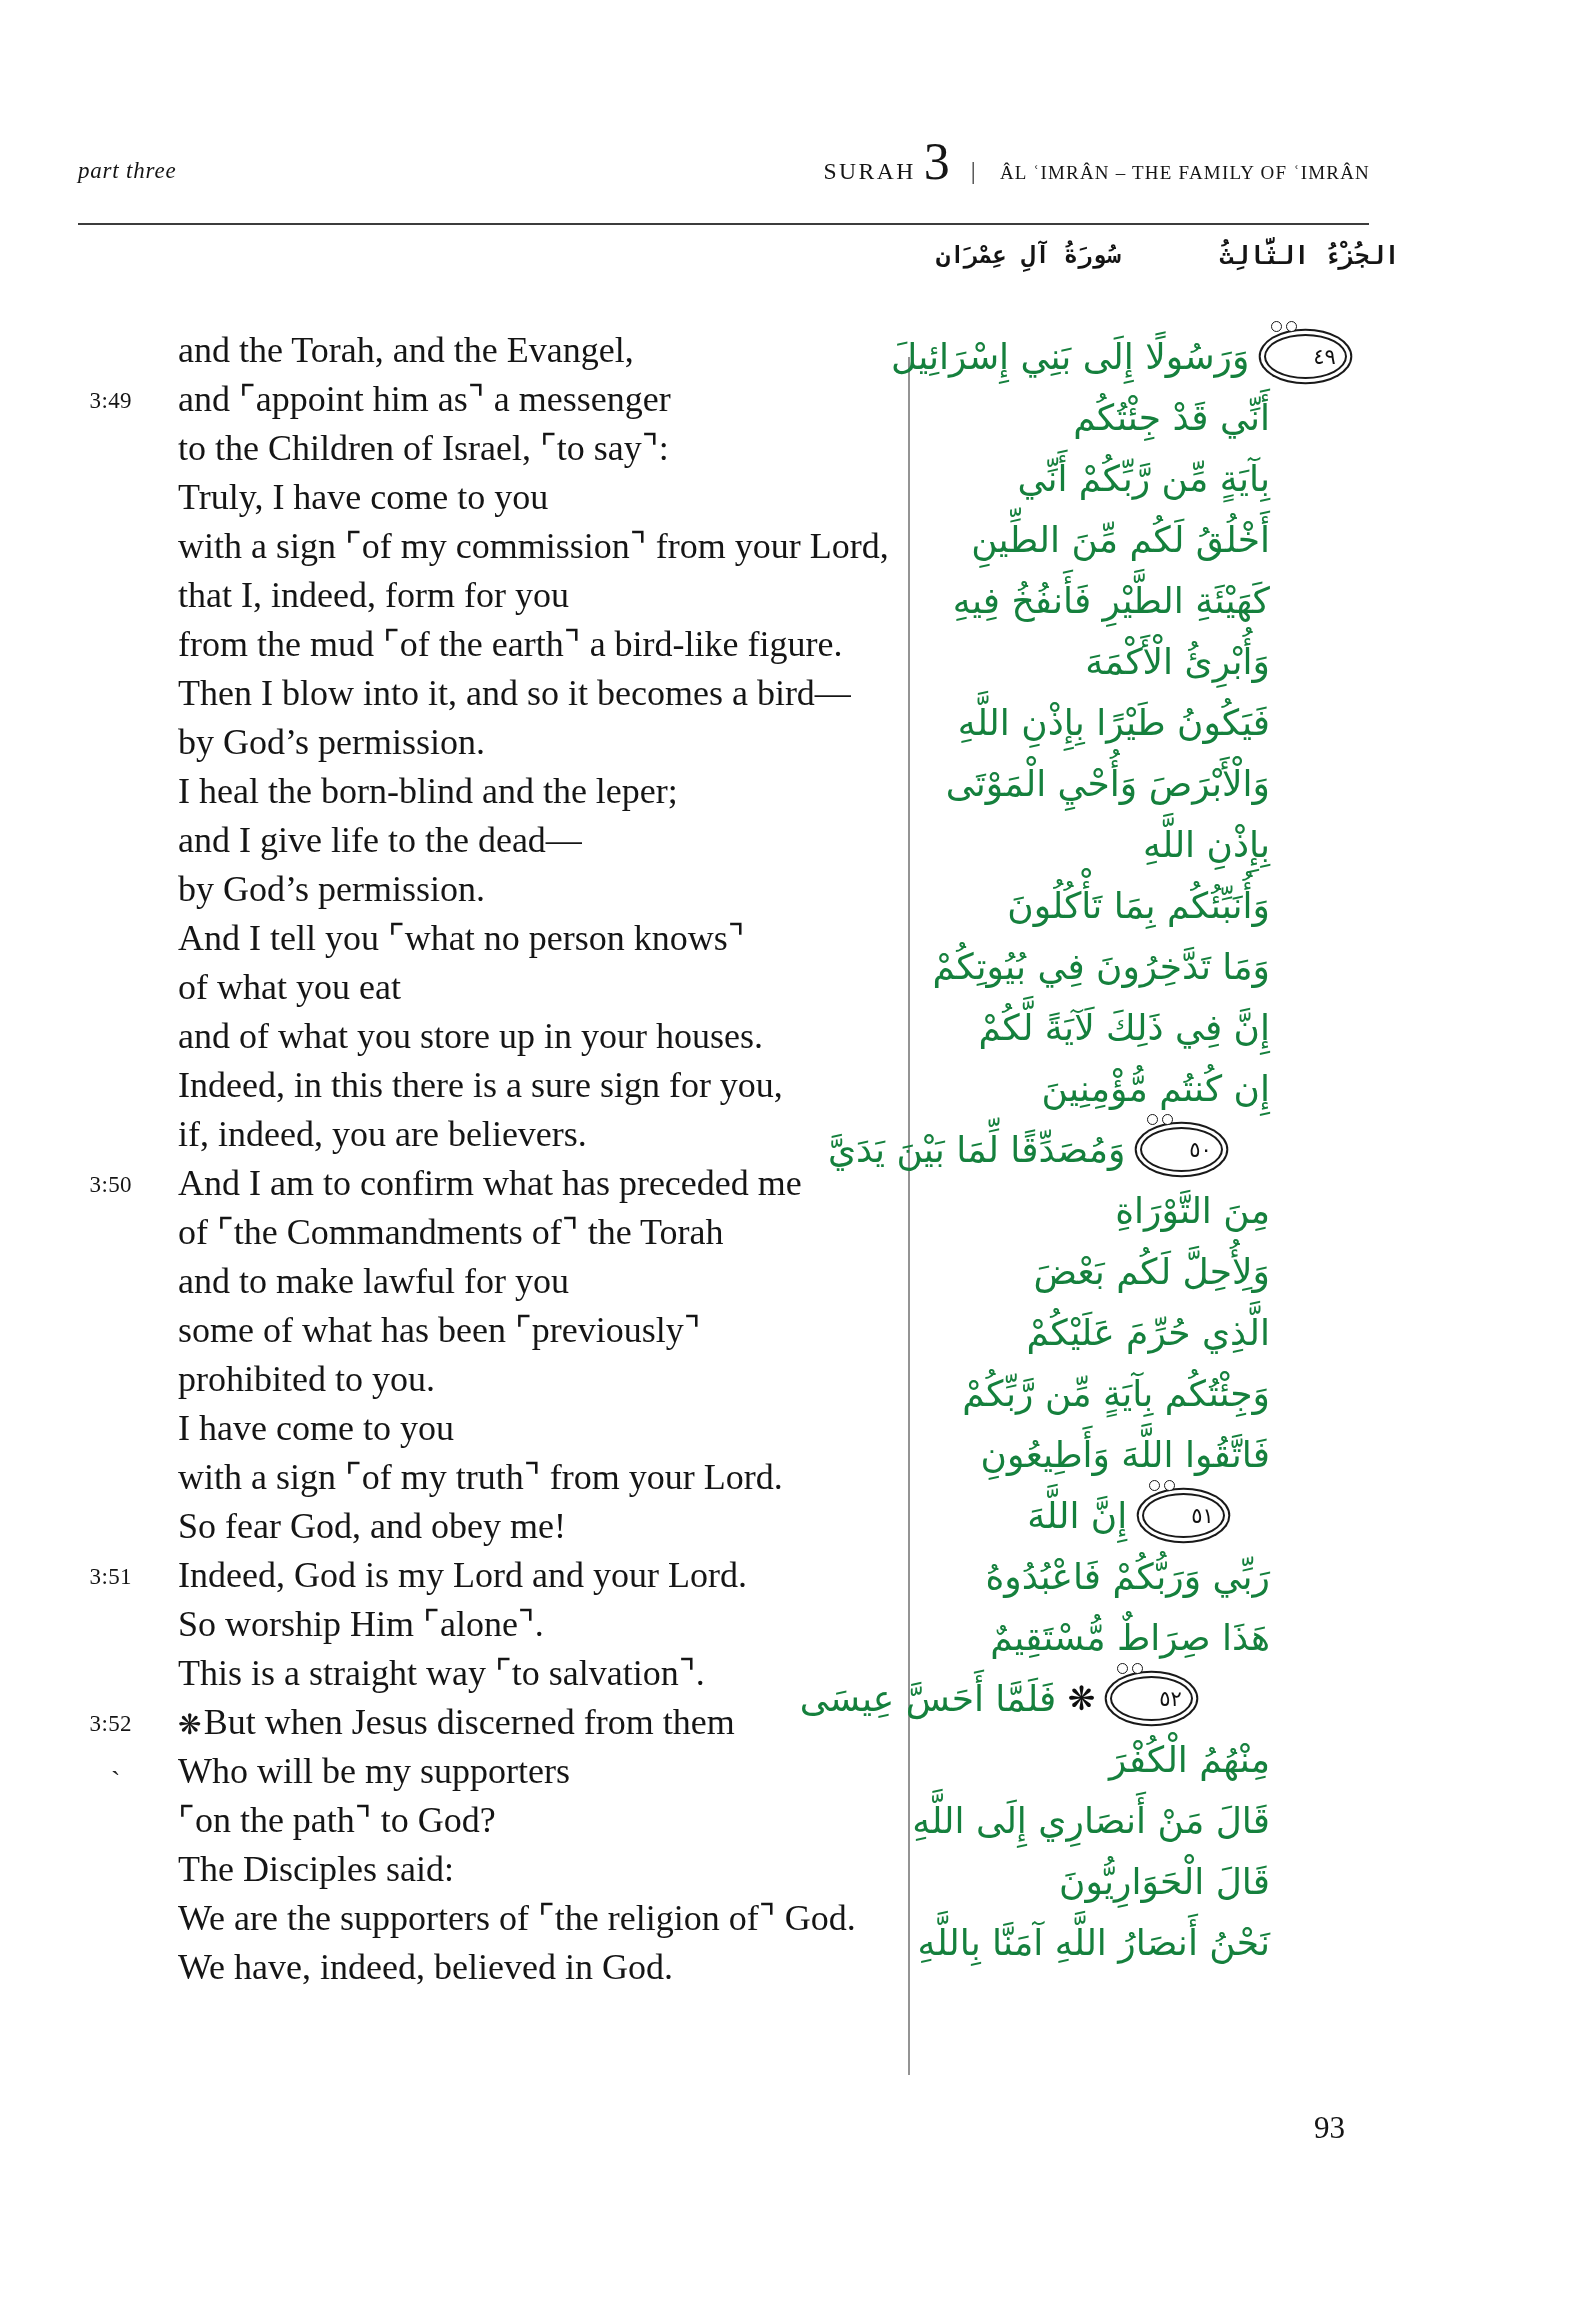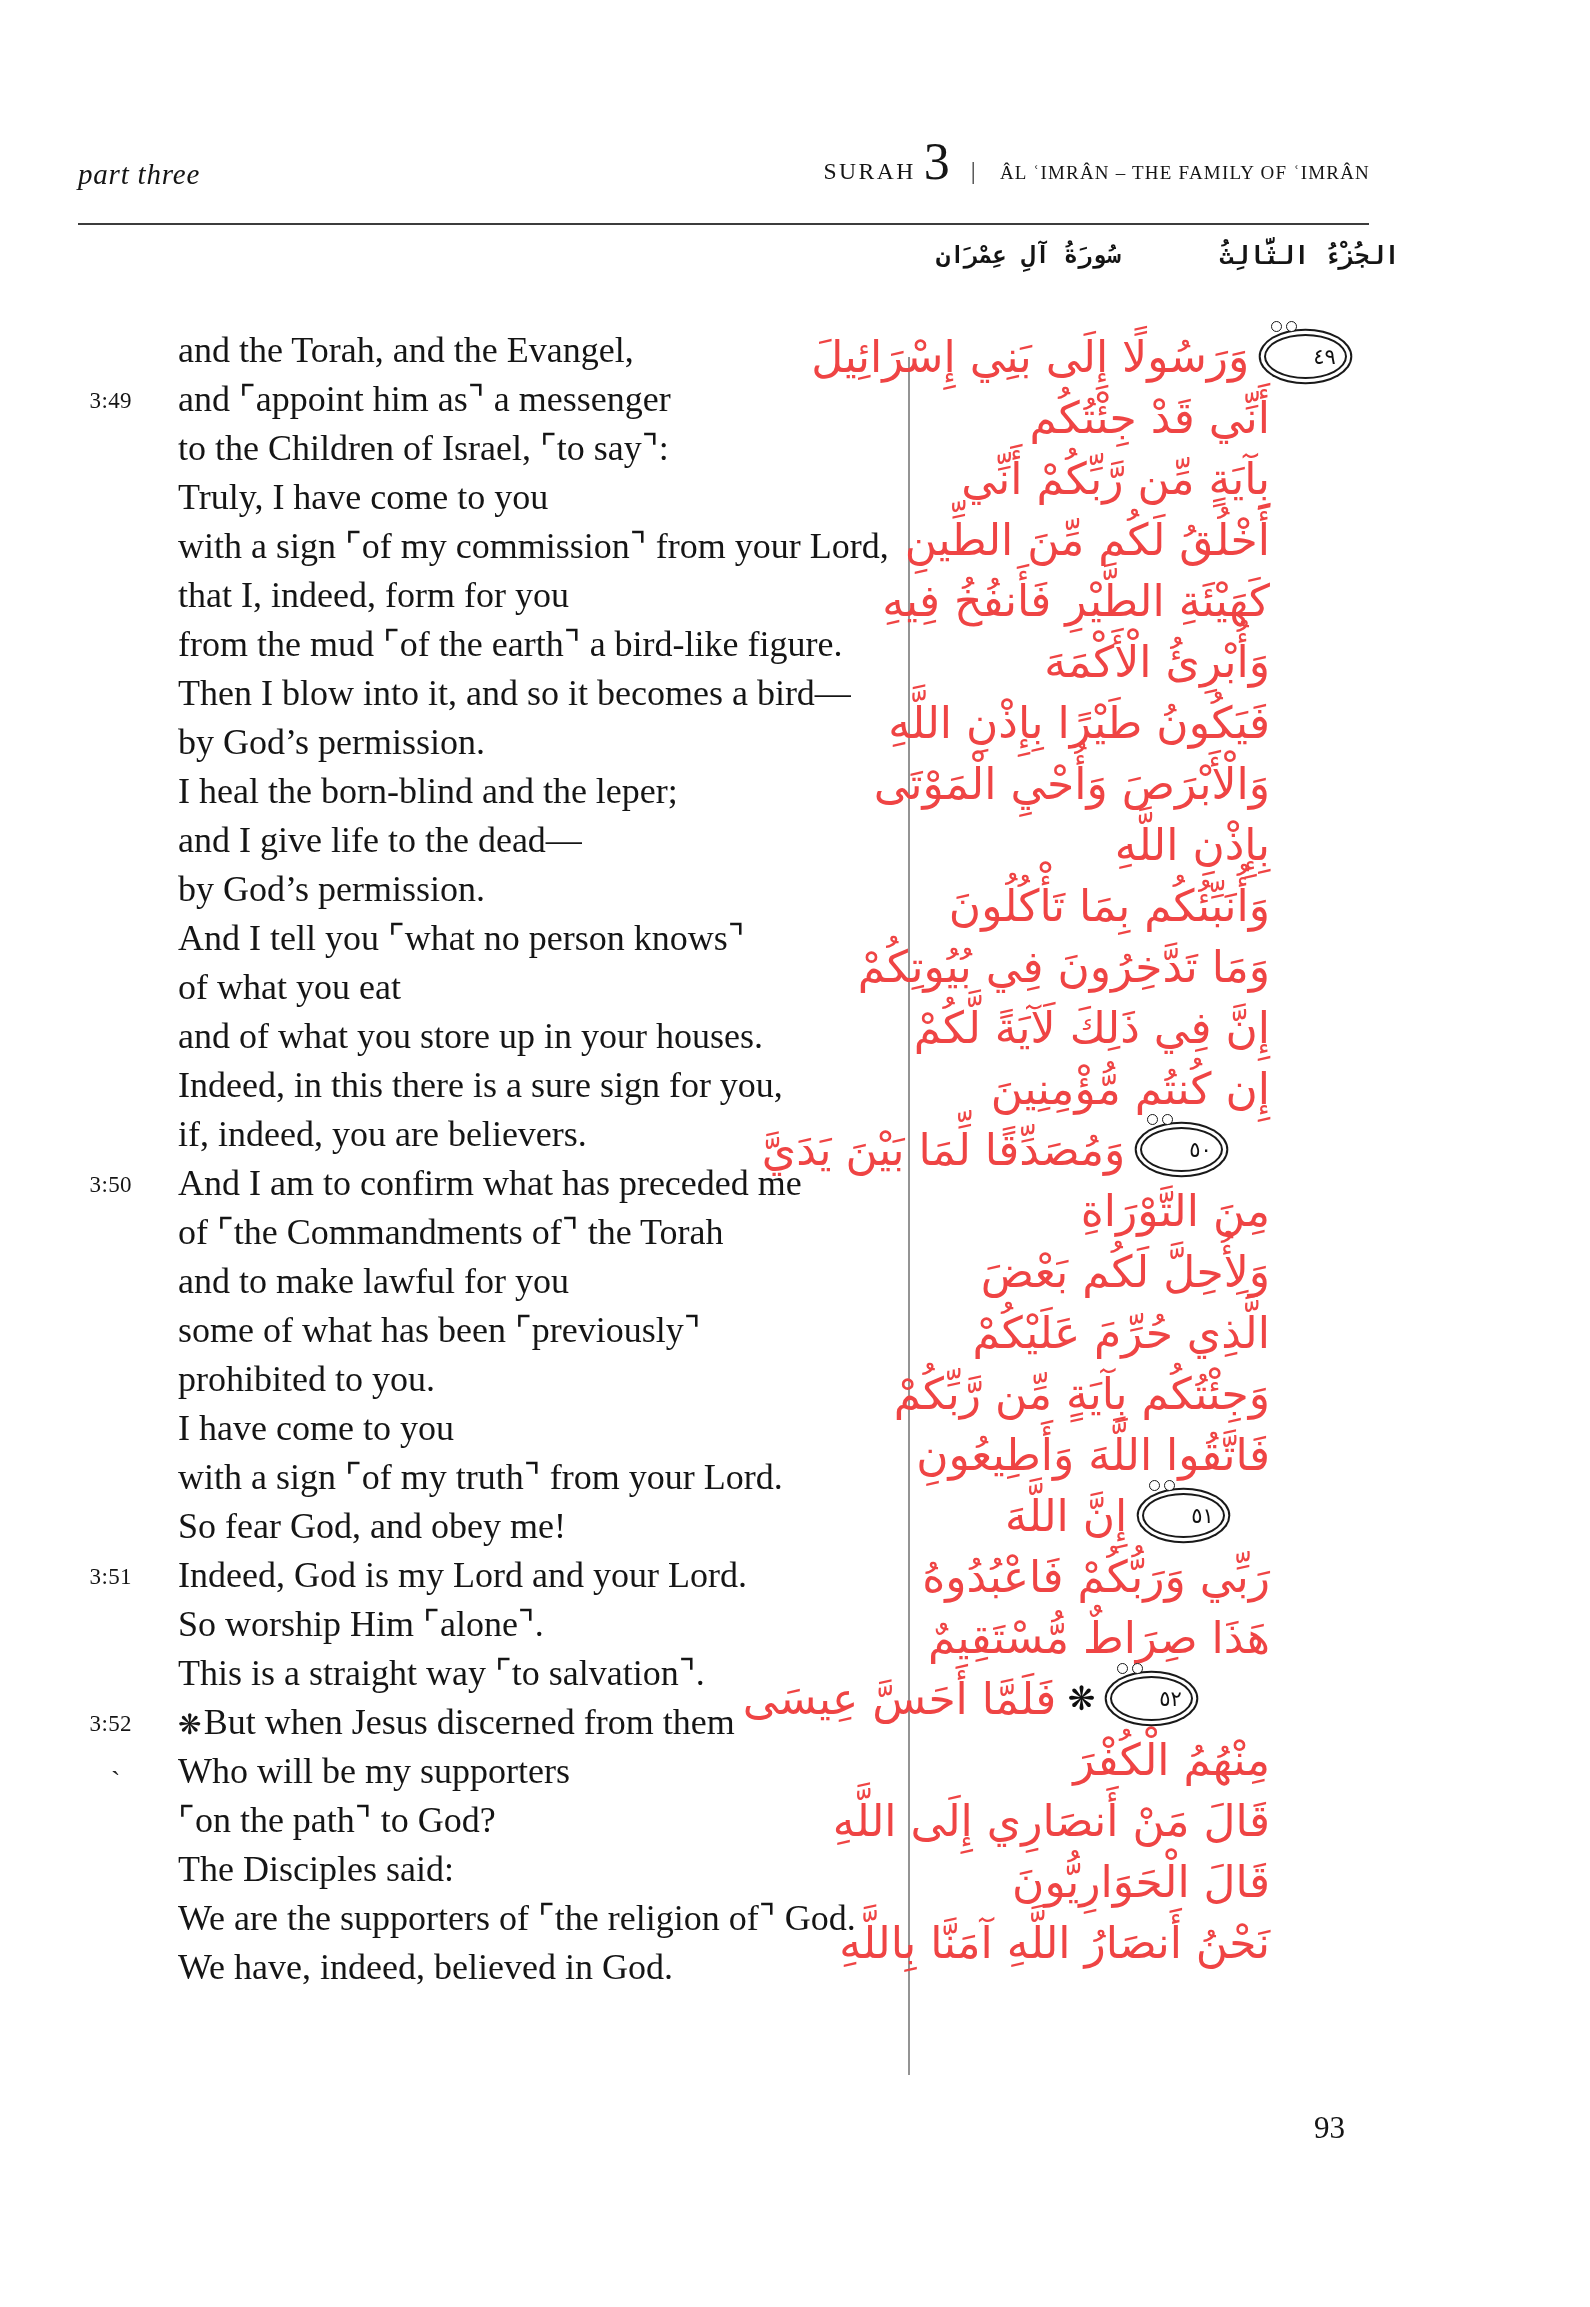--- a/index.html
+++ b/index.html
@@ -2,42 +2,42 @@
 <html style="font-size:13px"><head>
 <meta charset="utf-8">
 <style>
   html,body{margin:0;padding:0;}
   body{
     width:1591px;height:2307px;position:relative;overflow:hidden;
     background:#ffffff;color:#151515;
     font-family:"Liberation Serif","DejaVu Serif",serif;
   }
   
-  .header-left{position:absolute;left:78px;top:158px;font-style:italic;font-size:29px;letter-spacing:0.8px;}
+  .header-left{position:absolute;left:78px;top:158px;font-style:italic;font-size:23px;letter-spacing:0.8px;}
   .header-right{position:absolute;right:221px;top:132px;display:flex;align-items:baseline;white-space:nowrap;}
   .surah-label{font-size:23.6px;letter-spacing:2.4px;text-align:center;}
   .surah-num{font-size:52px;margin-left:8.1px;}
   .pipe{font-size:24.4px;margin:0 24.4px 0 21px;color:#333;}
   .header-title{font-size:19px;letter-spacing:1.2px;}
   .rule{position:absolute;left:78px;top:223px;width:1291px;height:2.4px;background:#3c3c3c;}
   .arabic-sub{position:absolute;top:241px;font-family:Liberation Mono, monospace;font-weight:bold;direction:rtl;color:#141414;white-space:nowrap;text-align:right;}
   #sub-surah{left:936px;font-size:23.6px;}
   #sub-juz{left:1219px;font-size:25px;}
   
   .gutter-line{position:absolute;left:908px;top:357px;width:1.6px;height:1718px;background:#2a2a2a;opacity:.5;}
   
   #english-lines{position:absolute;left:73px;top:326px;width:826px;}
   .erow{position:relative;height:49px;}
   .vnum{position:absolute;left:0;top:0;width:59px;text-align:right;font-size:23px;line-height:52px;letter-spacing:0.4px;}
   .etext{display:block;margin-left:105px;font-size:36px;line-height:49px;white-space:nowrap;}
   .flower{font-family:"DejaVu Sans",sans-serif;font-size:28px;margin-right:2.4px;}
   
   #arabic-lines{position:absolute;right:321px;top:326px;width:570px;direction:rtl;}
   .arow{height:61px;display:flex;align-items:center;justify-content:flex-start;}
-  .atext{font-family:"DejaVu Sans",sans-serif;font-size:44px;line-height:61px;white-space:nowrap;color:#ef4444;}
+  .atext{font-family:"DejaVu Sans",sans-serif;font-size:36px;line-height:61px;white-space:nowrap;color:#15803d;}
   .medallion{
     flex:0 0 auto;width:41px;height:41px;background:#fff;position:relative;
     border:2px solid #191919;border-radius:50%;
     box-shadow:0 0 0 3.3px #fff,0 0 0 5.3px #191919;
     display:flex;align-items:center;justify-content:center;
     font-family:"DejaVu Sans",sans-serif;font-size:21px;color:#111;
     margin-left:14.7px;
     padding-left:38px;
   }
   .medallion::before,.medallion::after{

